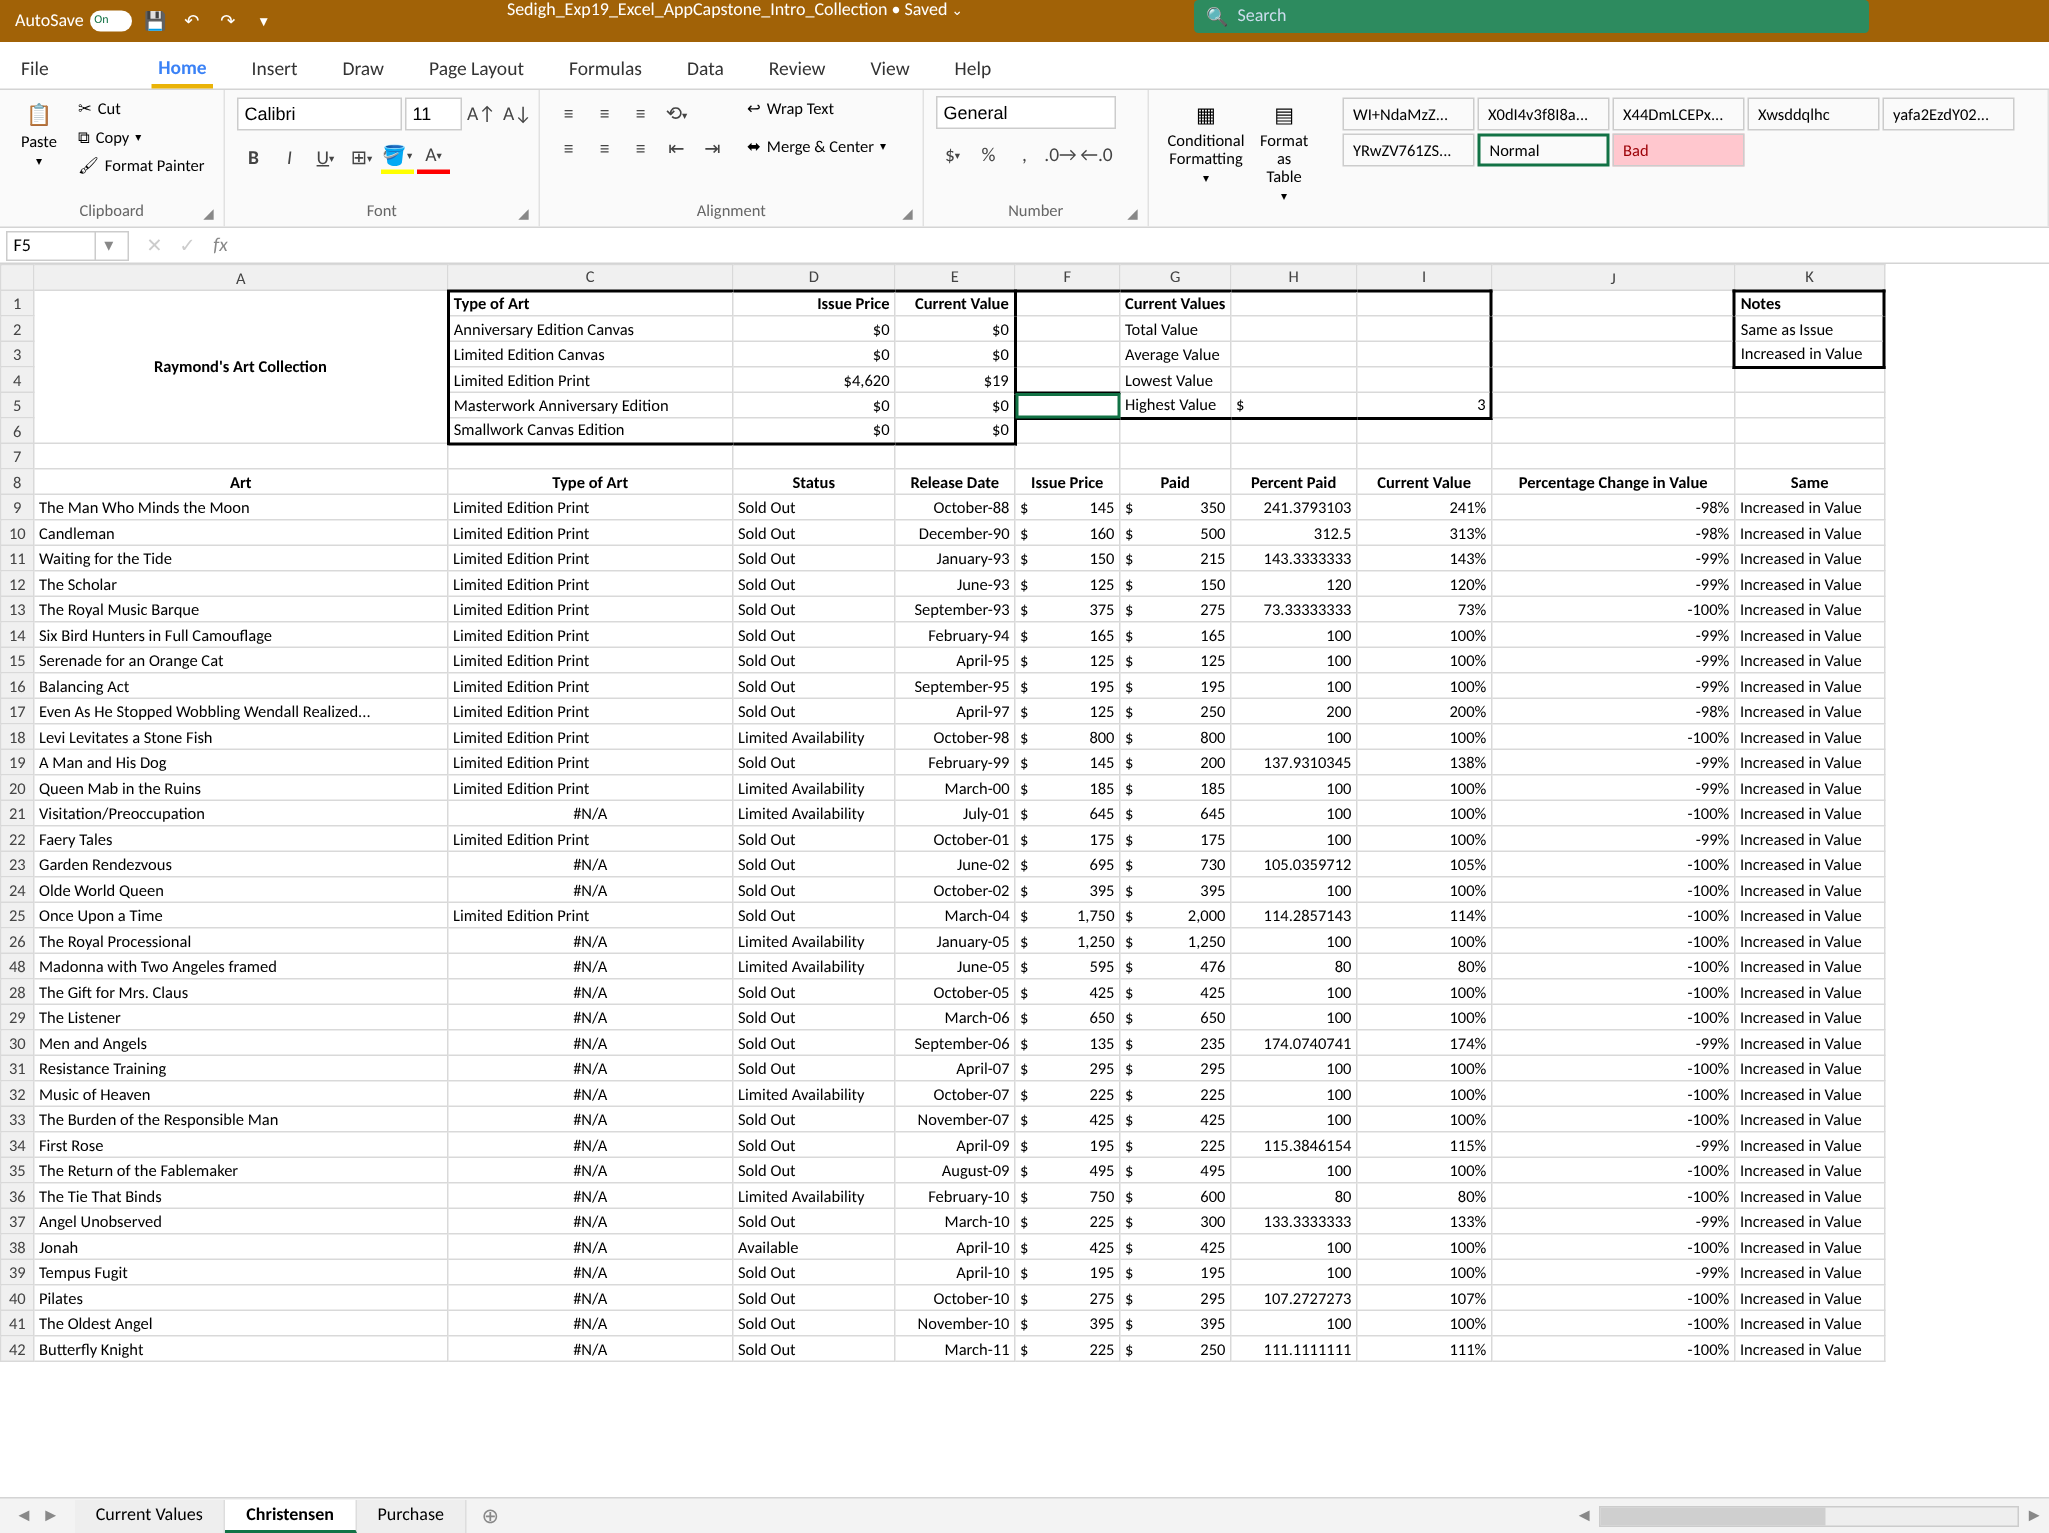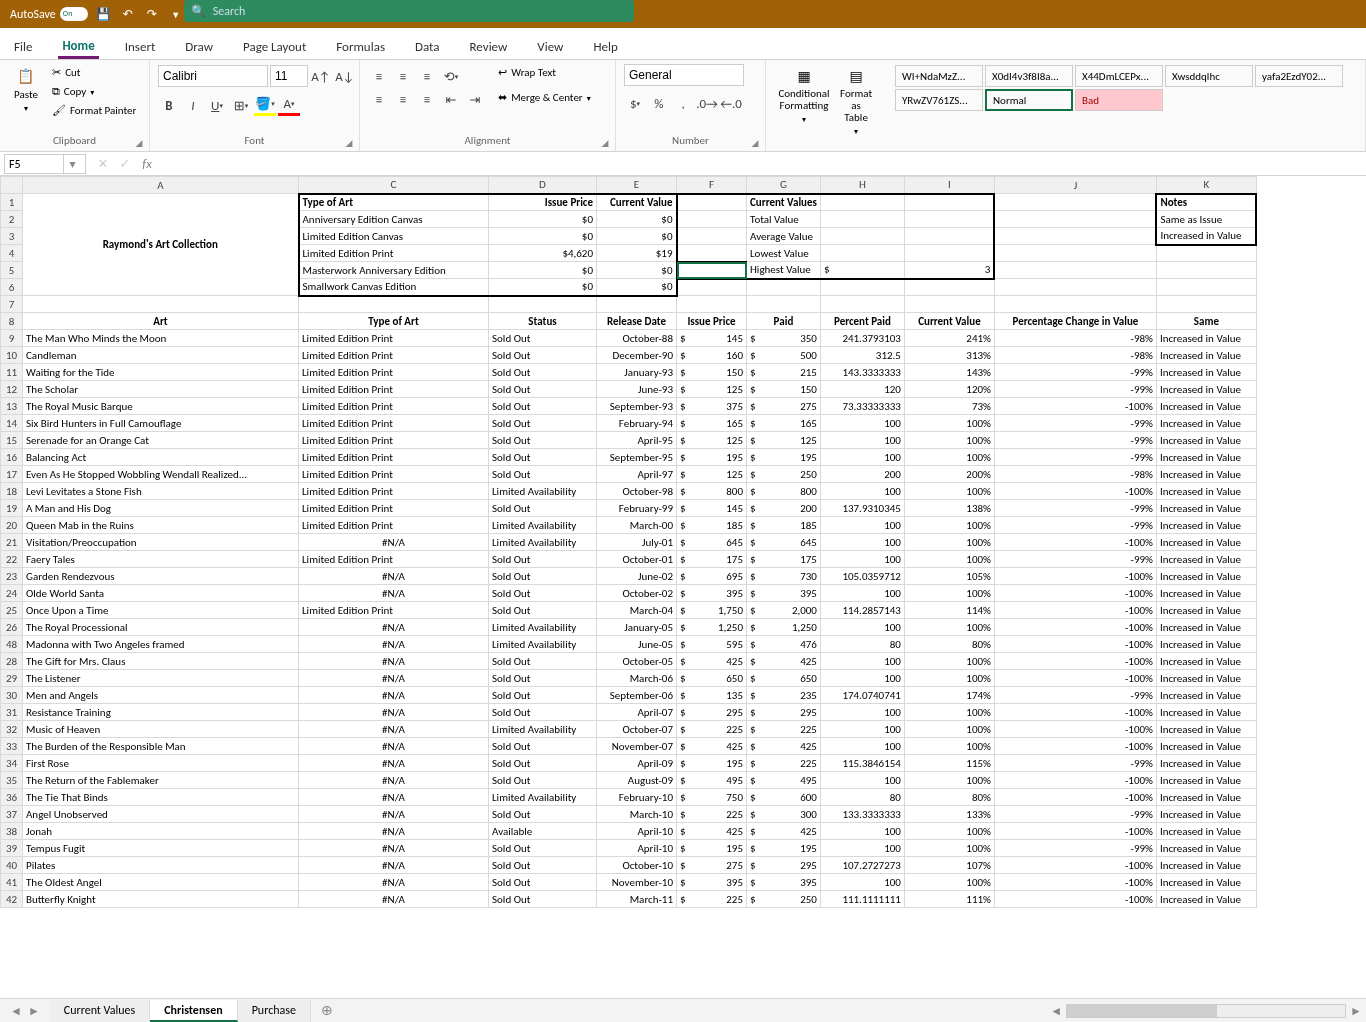--- a/index.html
+++ b/index.html
@@ -11,21 +11,21 @@
   .autosave { display: flex; align-items: center; gap: 4px; }
   .toggle { width: 28px; height: 14px; background: #0e5a37; border-radius: 7px; position: relative; }
   .toggle::after { content: ""; position: absolute; width: 10px; height: 10px; background: #fff; border-radius: 50%; top: 2px; right: 2px; }
   .qat-icon { width: 16px; height: 16px; display: inline-flex; align-items: center; justify-content: center; }
   .tb-center { flex: 1; text-align: center; }
   .tb-search { width: 450px; height: 22px; background: #2d8b5f; border-radius: 3px; display: flex; align-items: center; padding: 0 8px; gap: 6px; margin-right: 120px; }
 
   
   .menu-tabs { display: flex; align-items: center; padding: 6px 10px 0 10px; gap: 22px; border-bottom: 1px solid #d4d4d4; height: 32px; font-size: 13px; color: #333; }
   .menu-tab { padding: 4px 4px; cursor: pointer; }
-  .menu-tab.active { color: #0f766e; border-bottom: 3px solid #701a75; font-weight: 600; padding-bottom: 3px; }
+  .menu-tab.active { color: #3b82f6; border-bottom: 3px solid #eab308; font-weight: 600; padding-bottom: 3px; margin-left: 43px; }
 
   
   .ribbon { display: flex; border-bottom: 1px solid #d4d4d4; height: 92px; background: #fafafa; }
   .rgroup { border-right: 1px solid #e1e1e1; padding: 4px 8px 2px 8px; display: flex; flex-direction: column; position: relative; }
   .rgroup-body { flex: 1; display: flex; align-items: flex-start; }
   .rgroup-label { text-align: center; font-size: 11px; color: #666; padding: 2px 0; }
   .rgroup-label .launcher { position: absolute; right: 4px; bottom: 2px; width: 12px; height: 12px; font-size: 9px; color: #888; }
   .vbtn { display: flex; flex-direction: column; align-items: center; justify-content: center; padding: 2px 6px; font-size: 11px; gap: 2px; cursor: pointer; }
   .hbtn { display: flex; align-items: center; gap: 4px; font-size: 11px; padding: 2px 4px; cursor: pointer; }
   .iconbox { width: 20px; height: 20px; display: inline-flex; align-items: center; justify-content: center; font-size: 14px; }
@@ -91,20 +91,23 @@
     <div class="autosave">
       <span>AutoSave</span>
       <span class="toggle" style="background:#fff;">
           <span style="position:absolute;left:3px;top:1px;font-size:8px;color:#127245;">On</span>
         </span>
     </div>
     <span class="qat-icon">💾</span>
     <span class="qat-icon">↶</span>
     <span class="qat-icon">↷</span>
     <span class="qat-icon" style="font-size:9px;">▼</span>
+  </div>
+  <div class="tb-center">
+    <span>Sedigh_Exp19_Excel_AppCapstone_Intro_Collection • Saved </span><span style="font-size:9px;">⌄</span>
   </div>
   <div class="tb-search">
     <span>🔍</span>
     <span style="color:#cde;">Search</span>
   </div>
 </div>
 
 <div class="menu-tabs" id="menu-tabs">
     <span class="menu-tab">File</span>
     <span class="menu-tab active">Home</span>
@@ -580,21 +583,21 @@
           <td class="tright">June-02</td>
           <td class="tright"><span style="float:left">$</span>695</td>
           <td class="tright"><span style="float:left">$</span>730</td>
           <td class="tright">105.0359712</td>
           <td class="tright">105%</td>
           <td class="tright">-100%</td>
           <td>Increased in Value</td>
         </tr>
         <tr>
           <th class="rowhead">24</th>
-          <td>Olde World Santa</td>
+          <td>Olde World Queen</td>
           <td class="tcenter" style="position: relative;">#N/A</td>
           <td>Sold Out</td>
           <td class="tright">October-02</td>
           <td class="tright"><span style="float:left">$</span>395</td>
           <td class="tright"><span style="float:left">$</span>395</td>
           <td class="tright">100</td>
           <td class="tright">100%</td>
           <td class="tright">-100%</td>
           <td>Increased in Value</td>
         </tr>

